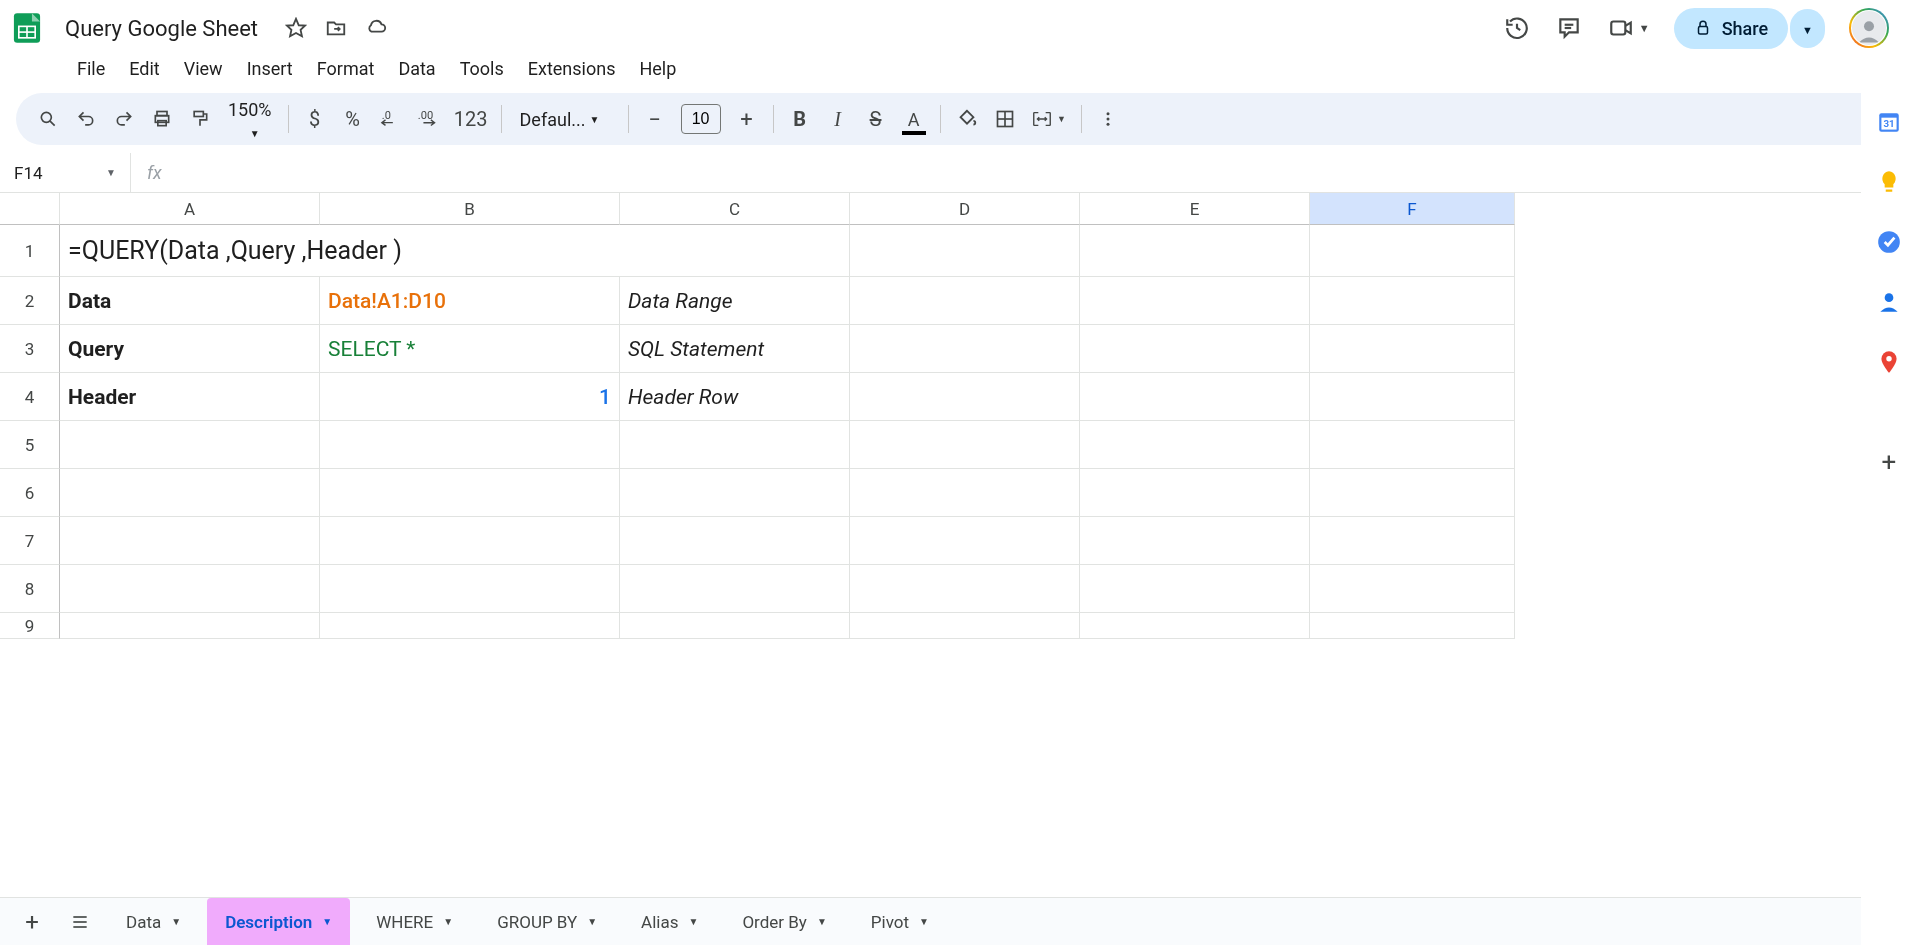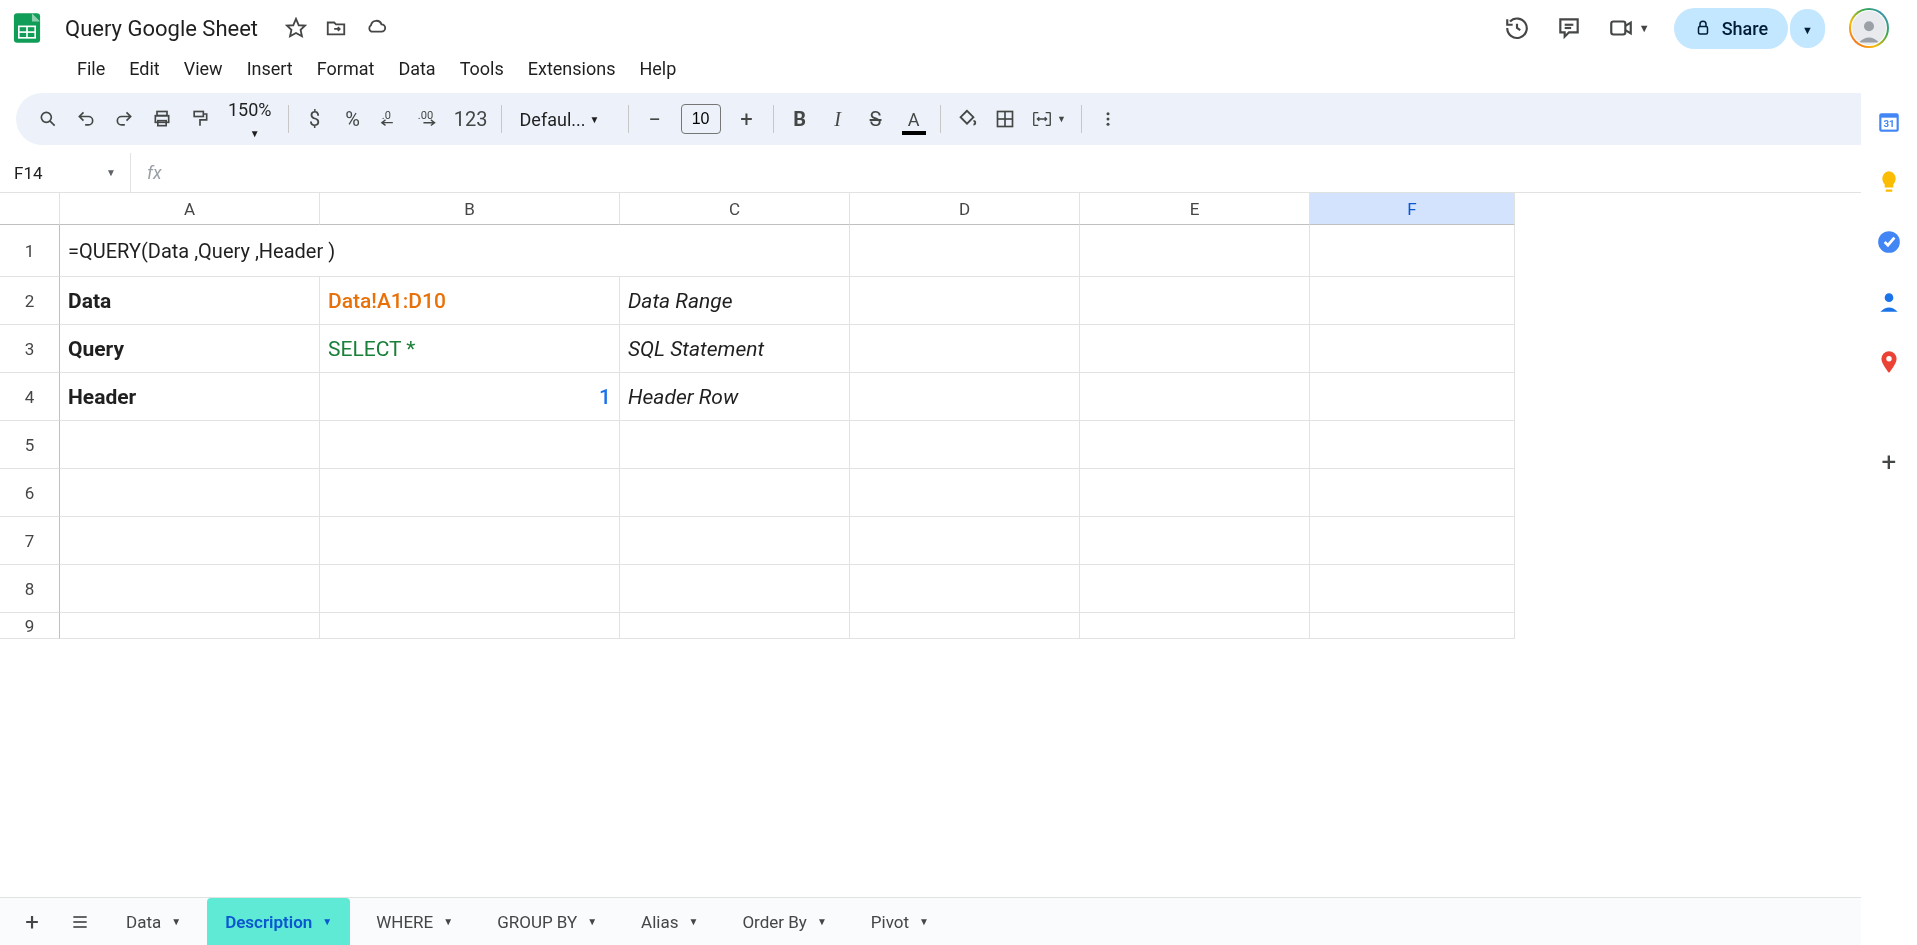--- a/index.html
+++ b/index.html
@@ -73,21 +73,21 @@
 .hscroll-thumb { width:340px; height:10px; margin:2px; background:#dadce0; border-radius:10px; }
 .scroll-arrows { position:absolute; bottom:26px; right:4px; display:flex; gap:0; }
 .sa { width:18px; height:18px; border:1px solid #dadce0; display:flex; align-items:center; justify-content:center; font-size:10px; color:#5f6368; cursor:pointer; }
 .vscroll-arrows { position:absolute; right:4px; bottom:50px; display:flex; flex-direction:column; }
 .grid-thumb { position:absolute; right:2px; top:32px; width:10px; height:90px; background:#dadce0; border-radius:10px; }
 
 
 .sheet-bar { position:fixed; bottom:0; left:0; right:56px; height:48px; border-top:1px solid #e1e3e1; background:#f9fbfd; display:flex; align-items:center; padding: 0 12px; gap:8px; }
 .sb-btn { width:40px; height:40px; display:flex; align-items:center; justify-content:center; color:#444746; cursor:pointer; border-radius:4px; font-size:24px; }
 .sheet-tab { display:flex; align-items:center; gap:10px; padding: 0 18px; height:48px; font-size:17px; color:#444746; cursor:pointer; border-radius: 0; }
-.sheet-tab.active { background:#5eead4; color:#0b57d0; font-weight:600; border-radius: 4px 4px 0 0; }
+.sheet-tab.active { background:#f0abfc; color:#0b57d0; font-weight:600; border-radius: 4px 4px 0 0; }
 .sheet-tab .dd { font-size:10px; }
 .sheet-nav { position:fixed; bottom:8px; right:12px; cursor:pointer; color:#444746; }
 
 
 .side-panel { position:fixed; right:0; top:80px; bottom:0; width:56px; display:flex; flex-direction:column; align-items:center; gap:32px; padding-top:28px; background:#fff; }
 .sp-icon { width:28px; height:28px; display:flex; align-items:center; justify-content:center; cursor:pointer; }
 .sp-plus { margin-top: 40px; font-size:26px; color:#444746; }
 
 svg { display:block; }
 </style>
@@ -300,21 +300,21 @@
       <div class="col-h c-a">A</div>
       <div class="col-h c-b">B</div>
       <div class="col-h c-c">C</div>
       <div class="col-h c-d">D</div>
       <div class="col-h c-e">E</div>
       <div class="col-h c-f sel">F</div>
     </div>
     <div class="rows">
       <div class="row r-tall">
         <div class="row-h">1</div>
-        <div class="cell" style="width:790px;font-size:20px;">=QUERY(Data ,Query ,Header )</div>
+        <div class="cell" style="width:790px;font-size:25px;">=QUERY(Data ,Query ,Header )</div>
         <div class="cell c-d"></div>
         <div class="cell c-e"></div>
         <div class="cell c-f"></div>
       </div>
       <div class="row r-norm">
         <div class="row-h">2</div>
         <div class="cell c-a bold">Data</div>
         <div class="cell c-b orange">Data!A1:D10</div>
         <div class="cell c-c italic">Data Range</div>
         <div class="cell c-d"></div>

